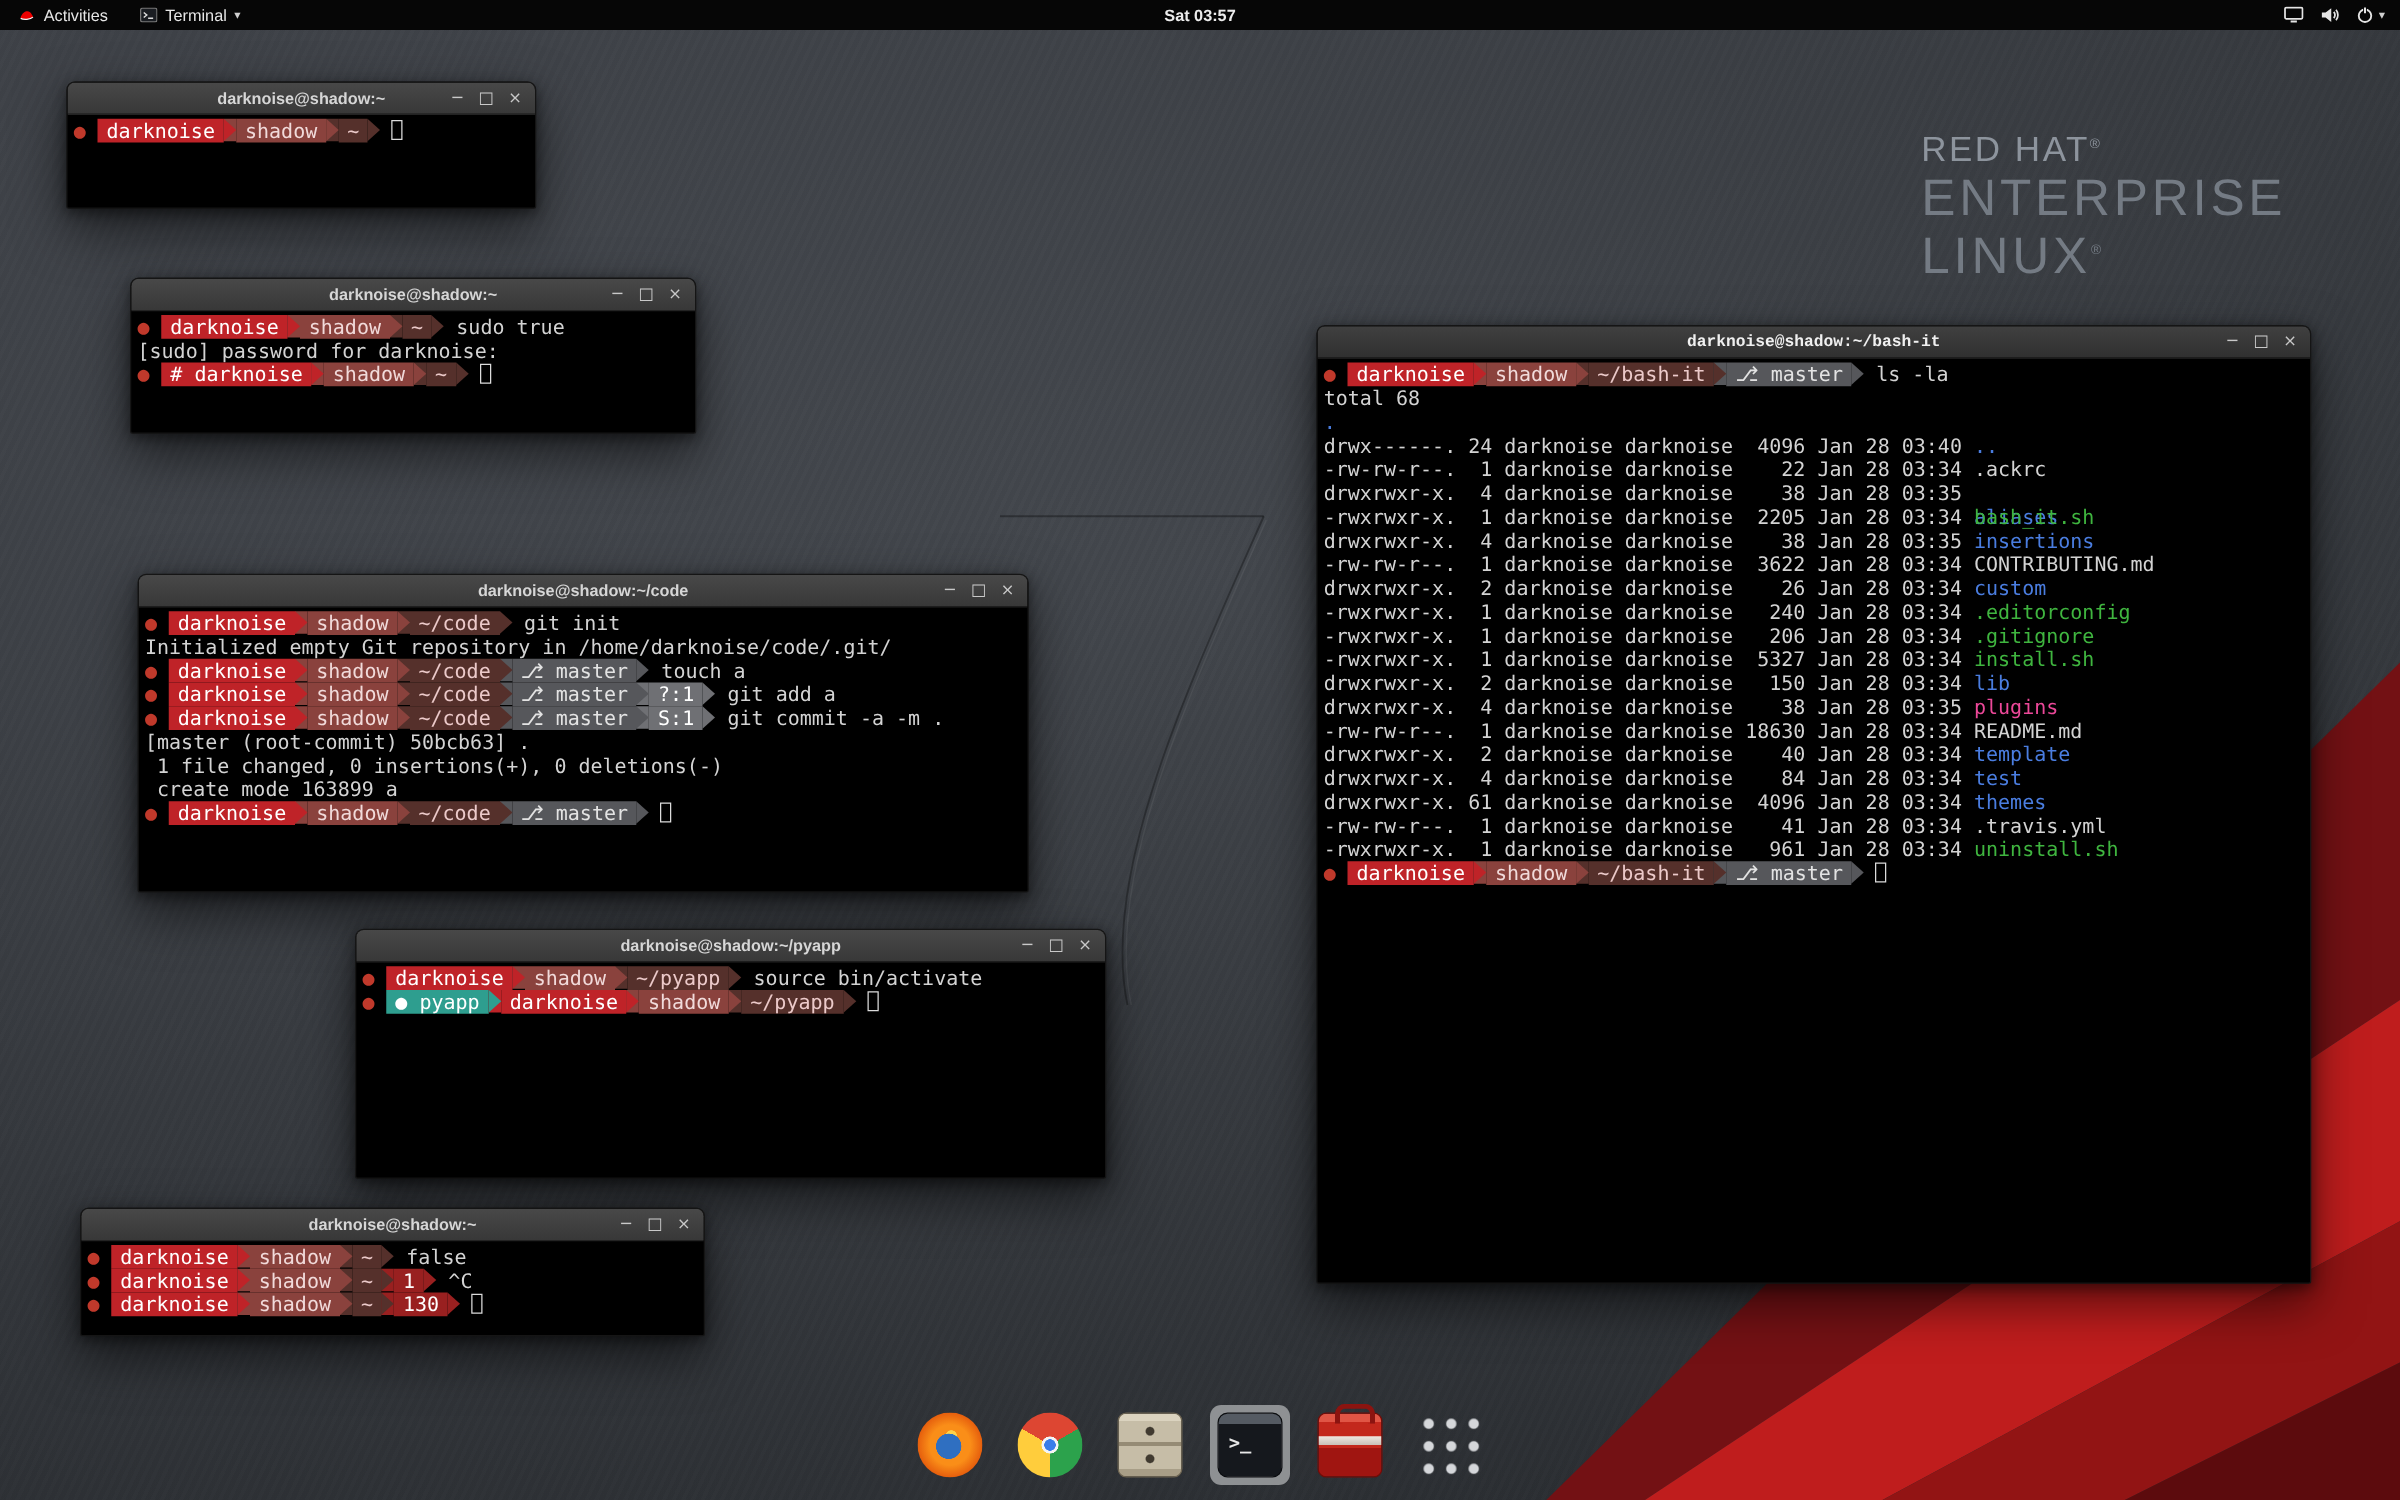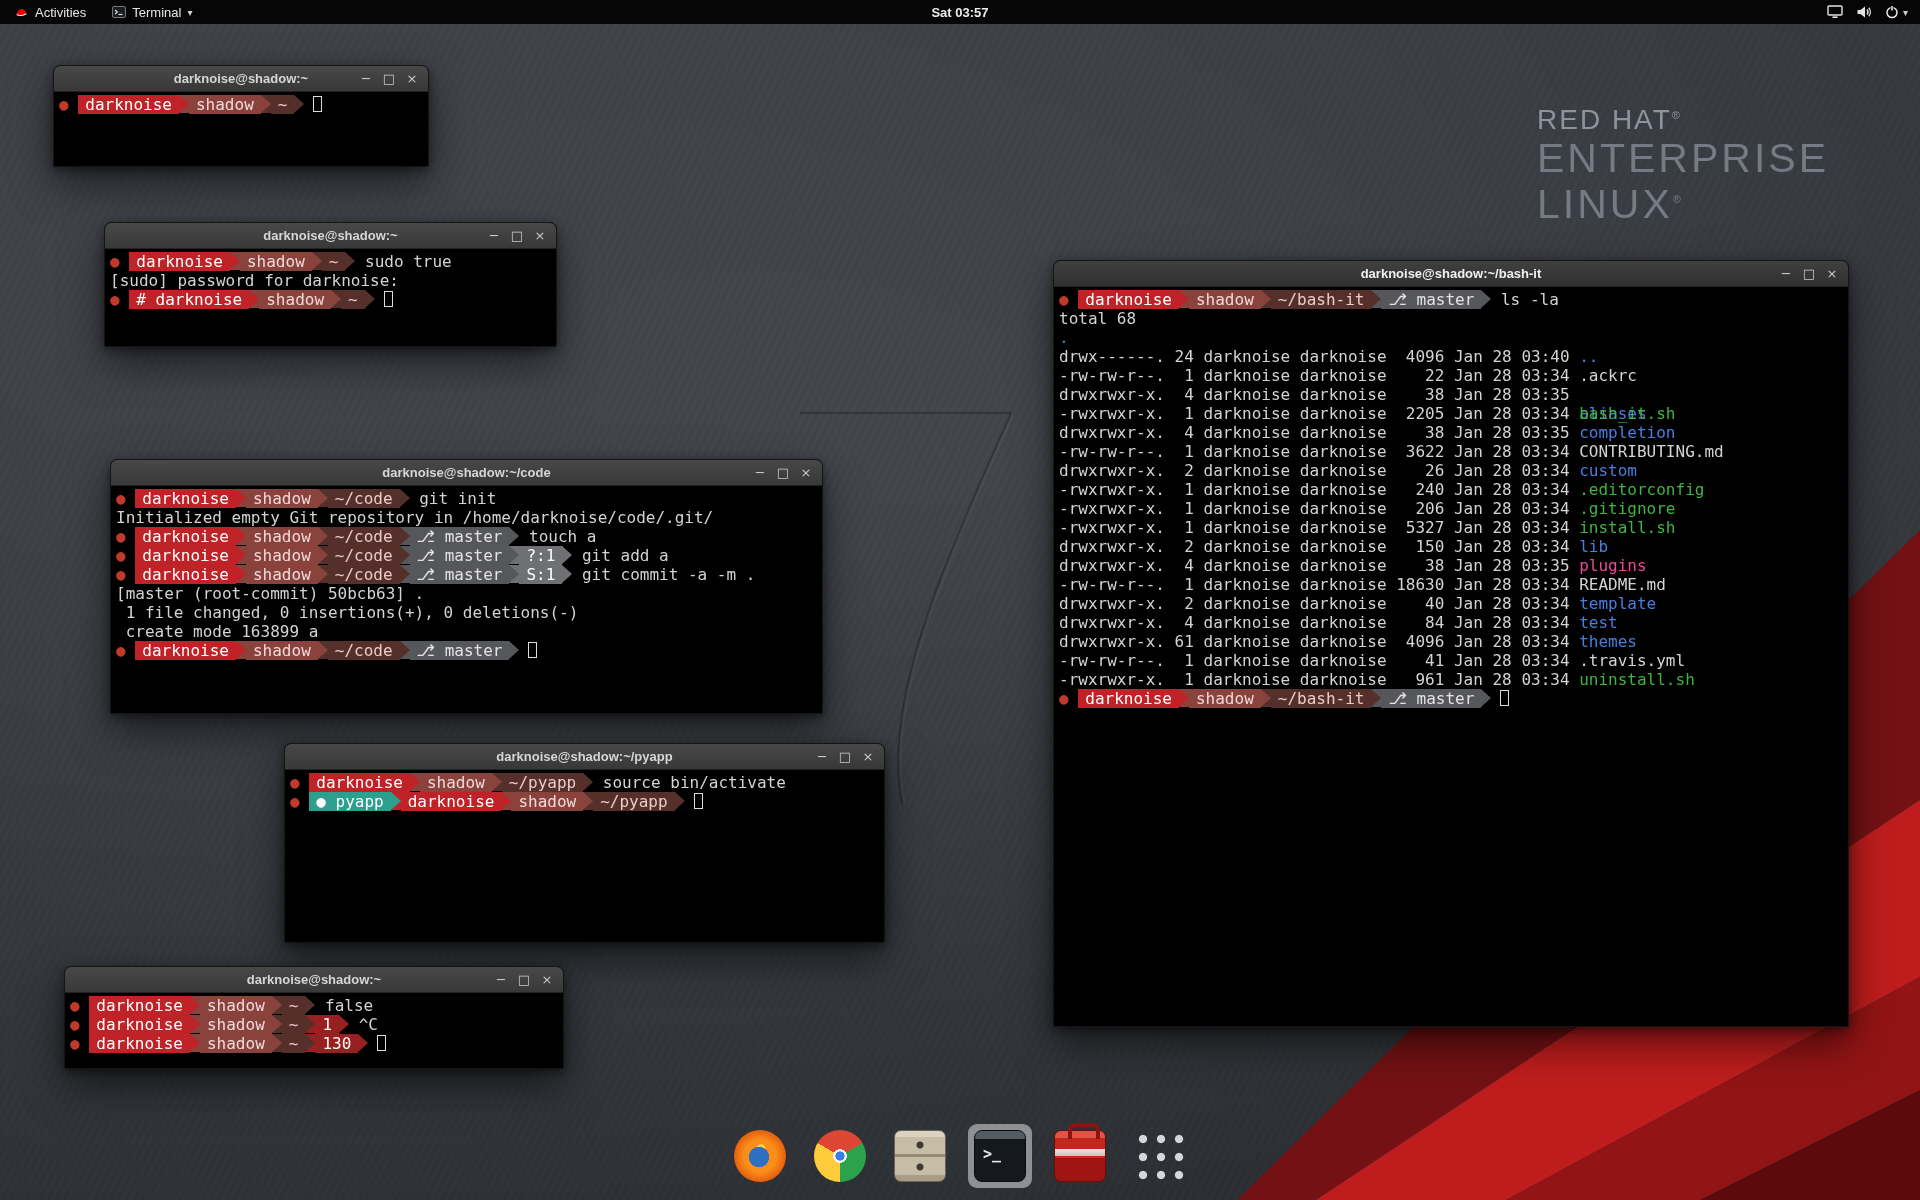--- a/index.html
+++ b/index.html
@@ -26,21 +26,21 @@
   #branding .b2, #branding .b3 { font-size:41px; font-weight:400; letter-spacing:3px; color:#747b84; line-height:1.12; }
   #branding sup { font-size:11px; vertical-align:super; }
   
   #windows-layer { position:absolute; inset:0; z-index:10; }
   .term-window { position:absolute; background:#000; border:1px solid #151515; border-radius:7px 7px 2px 2px;
     overflow:hidden; box-shadow:0 16px 40px rgba(0,0,0,0.55), 0 3px 10px rgba(0,0,0,0.45); }
   .titlebar { height:26px; background:linear-gradient(#484848,#383838); border-bottom:1px solid #232323;
     display:flex; align-items:center; position:relative; }
   .focused .titlebar { background:linear-gradient(#404040,#303030); }
   .titlebar .title { position:absolute; left:0; right:0; text-align:center; font-size:13px; font-weight:bold; color:#d6d6d6; }
-  .focused .titlebar .title { color:#f0f0f0; }
+  .focused .titlebar .title { color:#f0f0f0;font-family:Liberation Mono, monospace; }
   .win-buttons { margin-left:auto; display:flex; gap:5px; padding-right:7px; z-index:1; }
   .win-btn { width:18px; height:18px; display:flex; align-items:center; justify-content:center;
     color:#c9c9c9; font-size:13px; font-family:"DejaVu Sans",sans-serif; }
   .term-body { padding:3px 5px; font-family:"DejaVu Sans Mono","DejaVu Sans",monospace; font-size:16px; line-height:19px; color:#d3d3d3; }
   .term-line { display:flex; align-items:stretch; white-space:pre; height:19px; }
   .seg { padding:0 7px; color:#fff; }
   .parrow { width:0; height:0; border-top:9.5px solid transparent; border-bottom:9.5px solid transparent; border-left:10px solid #000; }
   .cursor { width:9px; height:16px; border:1px solid #dcdcdc; margin:1px 0 0 9px; }
   
   #dock { position:absolute; left:50%; bottom:12px; transform:translateX(-50%);
@@ -186,21 +186,21 @@
           </div>
         </div>
         <div class="term-body">
           <div class="term-line"><span class="ptext" style="color: rgb(192, 57, 43);">● </span><span class="seg" style="color: rgb(255, 255, 255); background: rgb(191, 35, 40);">darknoise</span><span class="parrow" style="border-left-color: rgb(191, 35, 40); background: rgb(138, 66, 61);"></span><span class="seg" style="color: rgb(241, 218, 218); background: rgb(138, 66, 61);">shadow</span><span class="parrow" style="border-left-color: rgb(138, 66, 61); background: rgb(85, 48, 43);"></span><span class="seg" style="color: rgb(236, 202, 202); background: rgb(85, 48, 43);">~/bash-it</span><span class="parrow" style="border-left-color: rgb(85, 48, 43); background: rgb(86, 87, 91);"></span><span class="seg" style="color: rgb(227, 227, 227); background: rgb(86, 87, 91);">⎇ master</span><span class="parrow" style="border-left-color: rgb(86, 87, 91);"></span><span class="ptext"> ls -la</span></div>
           <div class="term-line"><span class="ptext">total 68</span></div>
           <div class="term-line"><span class="ptext" style="color: rgb(74, 125, 224);">.</span></div>
           <div class="term-line"><span class="ptext">drwx------. 24 darknoise darknoise  4096 Jan 28 03:40 </span><span class="ptext" style="color: rgb(74, 125, 224);">..</span></div>
           <div class="term-line"><span class="ptext">-rw-rw-r--.  1 darknoise darknoise    22 Jan 28 03:34 .ackrc</span></div>
           <div class="term-line"><span class="ptext">drwxrwxr-x.  4 darknoise darknoise    38 Jan 28 03:35 </span><span class="ptext" style="color: rgb(74, 125, 224); margin-top: 19px;">aliases</span></div>
           <div class="term-line"><span class="ptext">-rwxrwxr-x.  1 darknoise darknoise  2205 Jan 28 03:34 </span><span class="ptext" style="color: rgb(63, 181, 63);">bash_it.sh</span></div>
-          <div class="term-line"><span class="ptext">drwxrwxr-x.  4 darknoise darknoise    38 Jan 28 03:35 </span><span class="ptext" style="color: rgb(74, 125, 224);">completion</span></div>
+          <div class="term-line"><span class="ptext">drwxrwxr-x.  4 darknoise darknoise    38 Jan 28 03:35 </span><span class="ptext" style="color: rgb(74, 125, 224);">insertions</span></div>
           <div class="term-line"><span class="ptext">-rw-rw-r--.  1 darknoise darknoise  3622 Jan 28 03:34 CONTRIBUTING.md</span></div>
           <div class="term-line"><span class="ptext">drwxrwxr-x.  2 darknoise darknoise    26 Jan 28 03:34 </span><span class="ptext" style="color: rgb(74, 125, 224);">custom</span></div>
           <div class="term-line"><span class="ptext">-rwxrwxr-x.  1 darknoise darknoise   240 Jan 28 03:34 </span><span class="ptext" style="color: rgb(63, 181, 63);">.editorconfig</span></div>
           <div class="term-line"><span class="ptext">-rwxrwxr-x.  1 darknoise darknoise   206 Jan 28 03:34 </span><span class="ptext" style="color: rgb(63, 181, 63);">.gitignore</span></div>
           <div class="term-line"><span class="ptext">-rwxrwxr-x.  1 darknoise darknoise  5327 Jan 28 03:34 </span><span class="ptext" style="color: rgb(63, 181, 63);">install.sh</span></div>
           <div class="term-line"><span class="ptext">drwxrwxr-x.  2 darknoise darknoise   150 Jan 28 03:34 </span><span class="ptext" style="color: rgb(74, 125, 224);">lib</span></div>
           <div class="term-line"><span class="ptext">drwxrwxr-x.  4 darknoise darknoise    38 Jan 28 03:35 </span><span class="ptext" style="color: #ec4899;">plugins</span></div>
           <div class="term-line"><span class="ptext">-rw-rw-r--.  1 darknoise darknoise 18630 Jan 28 03:34 README.md</span></div>
           <div class="term-line"><span class="ptext">drwxrwxr-x.  2 darknoise darknoise    40 Jan 28 03:34 </span><span class="ptext" style="color: rgb(74, 125, 224);">template</span></div>
           <div class="term-line"><span class="ptext">drwxrwxr-x.  4 darknoise darknoise    84 Jan 28 03:34 </span><span class="ptext" style="color: rgb(74, 125, 224);">test</span></div>

